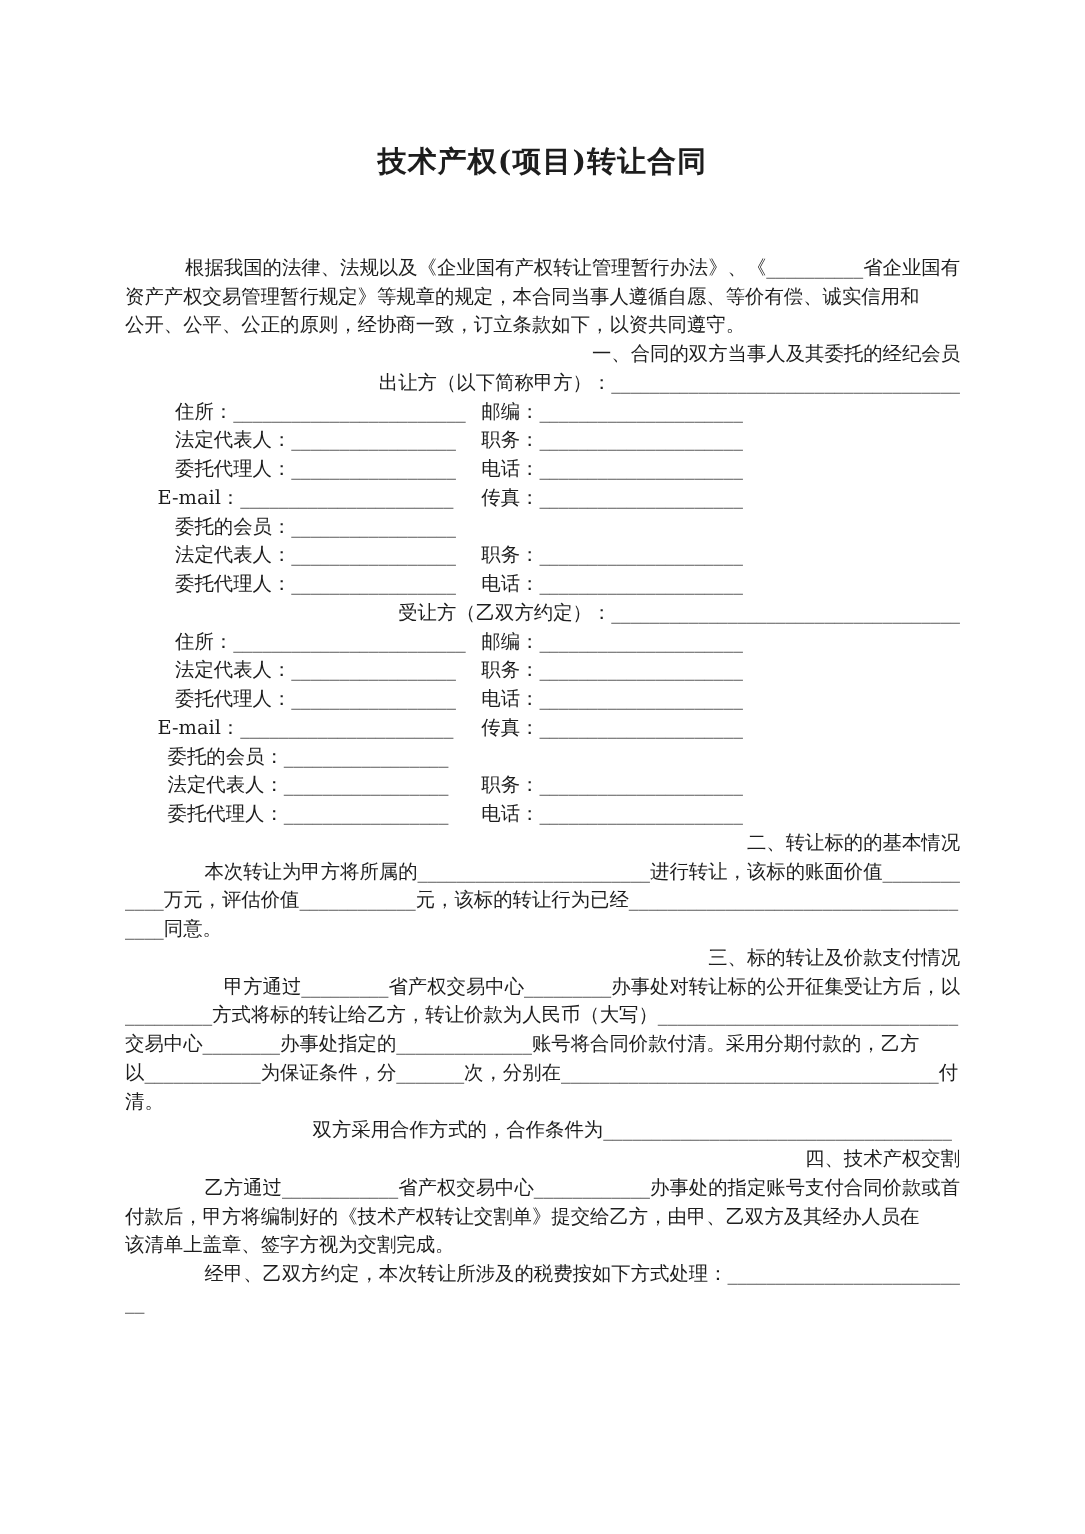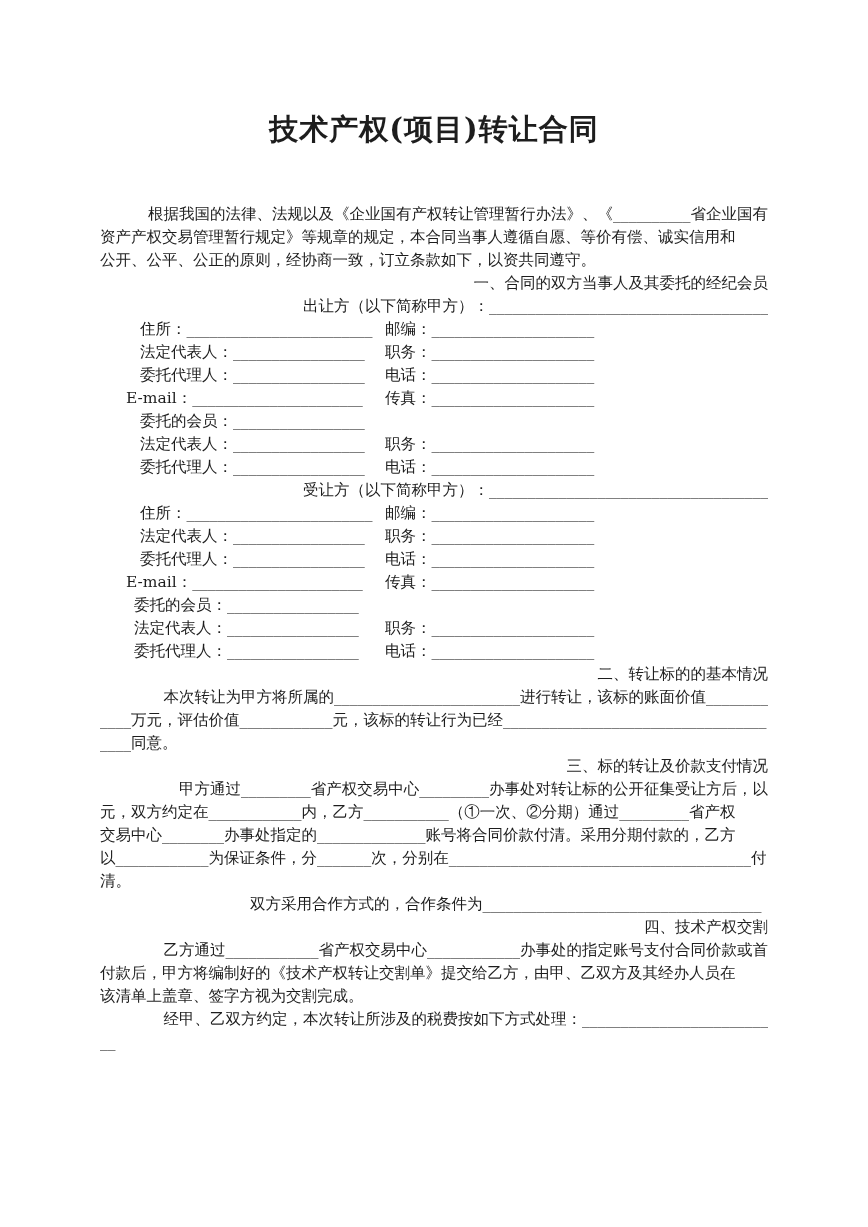--- a/index.html
+++ b/index.html
@@ -8,21 +8,21 @@
     height: 1227px;
     background: #ffffff;
     color: #1d1d1d;
     font-family: "DejaVu Serif", "Liberation Serif", serif;
     font-size: 15.5px;
     overflow: hidden;
   }
   .title {
     margin: 116px 0 0 0;
     text-align: center;
-    font-size: 29px;
+    font-size: 23px;
     line-height: 27px;
     font-weight: 700;
     letter-spacing: 1px;
   }
   .content { margin: 60px 100px 0 100px; }
   .line { line-height: 23px; min-height: 23px; white-space: nowrap; }
   .ind { padding-left: 44px; text-align: right; }      
   .ind-deep { padding-left: 150px; }
   .row { padding-left: 40px; }
   .row .cell-l { display: inline-block; width: 245px; white-space: nowrap; }
@@ -63,21 +63,21 @@
     <div class="line row">
       <span class="cell-l">委托的会员：_________________</span><span class="cell-r"></span>
     </div>
     <div class="line row">
       <span class="cell-l">法定代表人：_________________</span><span class="cell-r">职务：_____________________</span>
     </div>
     <div class="line row">
       <span class="cell-l">委托代理人：_________________</span><span class="cell-r">电话：_____________________</span>
     </div>
 
-    <div class="line ind">受让方（以下简称甲方）：____________________________________</div>
+    <div class="line ind">受让方（乙双方约定）：____________________________________</div>
 
     <div class="line row">
       <span class="cell-l">住所：________________________</span><span class="cell-r">邮编：_____________________</span>
     </div>
     <div class="line row">
       <span class="cell-l">法定代表人：_________________</span><span class="cell-r">职务：_____________________</span>
     </div>
     <div class="line row">
       <span class="cell-l">委托代理人：_________________</span><span class="cell-r">电话：_____________________</span>
     </div>
@@ -94,21 +94,21 @@
       <span class="cell-l">委托代理人：_________________</span><span class="cell-r">电话：_____________________</span>
     </div>
 
     <div class="line ind">二、转让标的的基本情况</div>
     <div class="line ind">本次转让为甲方将所属的________________________进行转让，该标的账面价值________</div>
     <div class="line">____万元，评估价值____________元，该标的转让行为已经__________________________________</div>
     <div class="line">____同意。</div>
 
     <div class="line ind">三、标的转让及价款支付情况</div>
     <div class="line ind">甲方通过_________省产权交易中心_________办事处对转让标的公开征集受让方后，以</div>
-    <div class="line">元，双方约定在____________内，乙方___________（①一次、②分期）通过_________省产权</div>
+    <div class="line">_________方式将标的转让给乙方，转让价款为人民币（大写）_______________________________</div>
     <div class="line">交易中心________办事处指定的______________账号将合同价款付清。采用分期付款的，乙方</div>
     <div class="line">以____________为保证条件，分_______次，分别在_______________________________________付</div>
     <div class="line">清。</div>
     <div class="line ind-deep">双方采用合作方式的，合作条件为____________________________________</div>
 
     <div class="line ind">四、技术产权交割</div>
     <div class="line ind">乙方通过____________省产权交易中心____________办事处的指定账号支付合同价款或首</div>
     <div class="line">付款后，甲方将编制好的《技术产权转让交割单》提交给乙方，由甲、乙双方及其经办人员在</div>
     <div class="line">该清单上盖章、签字方视为交割完成。</div>
 

